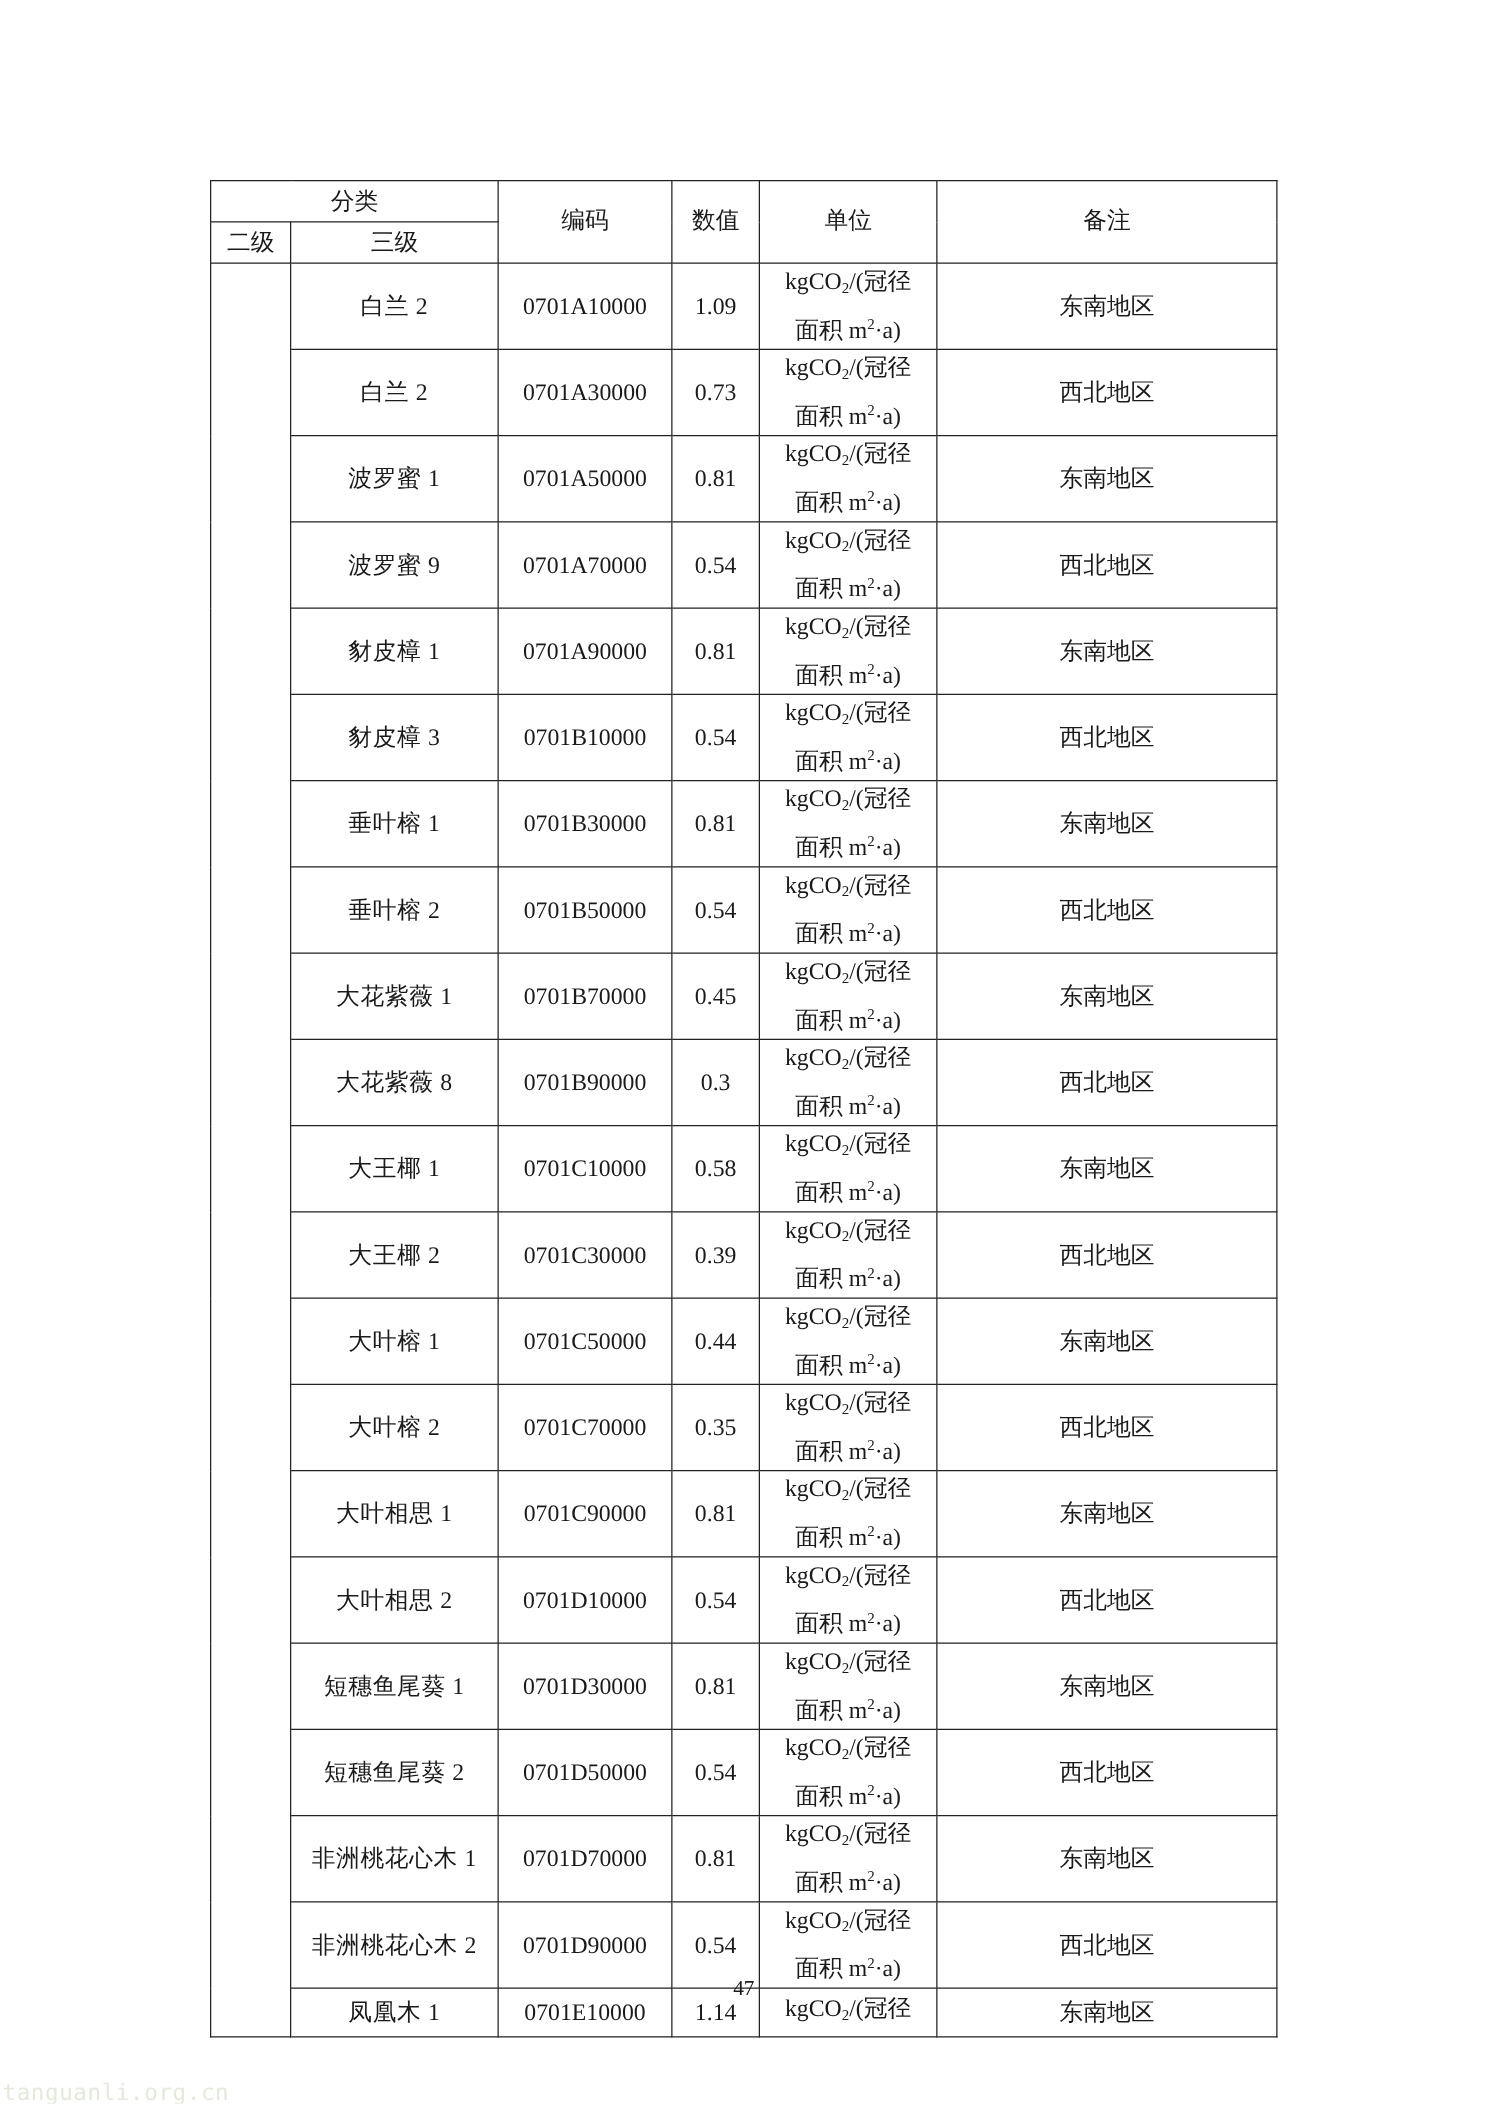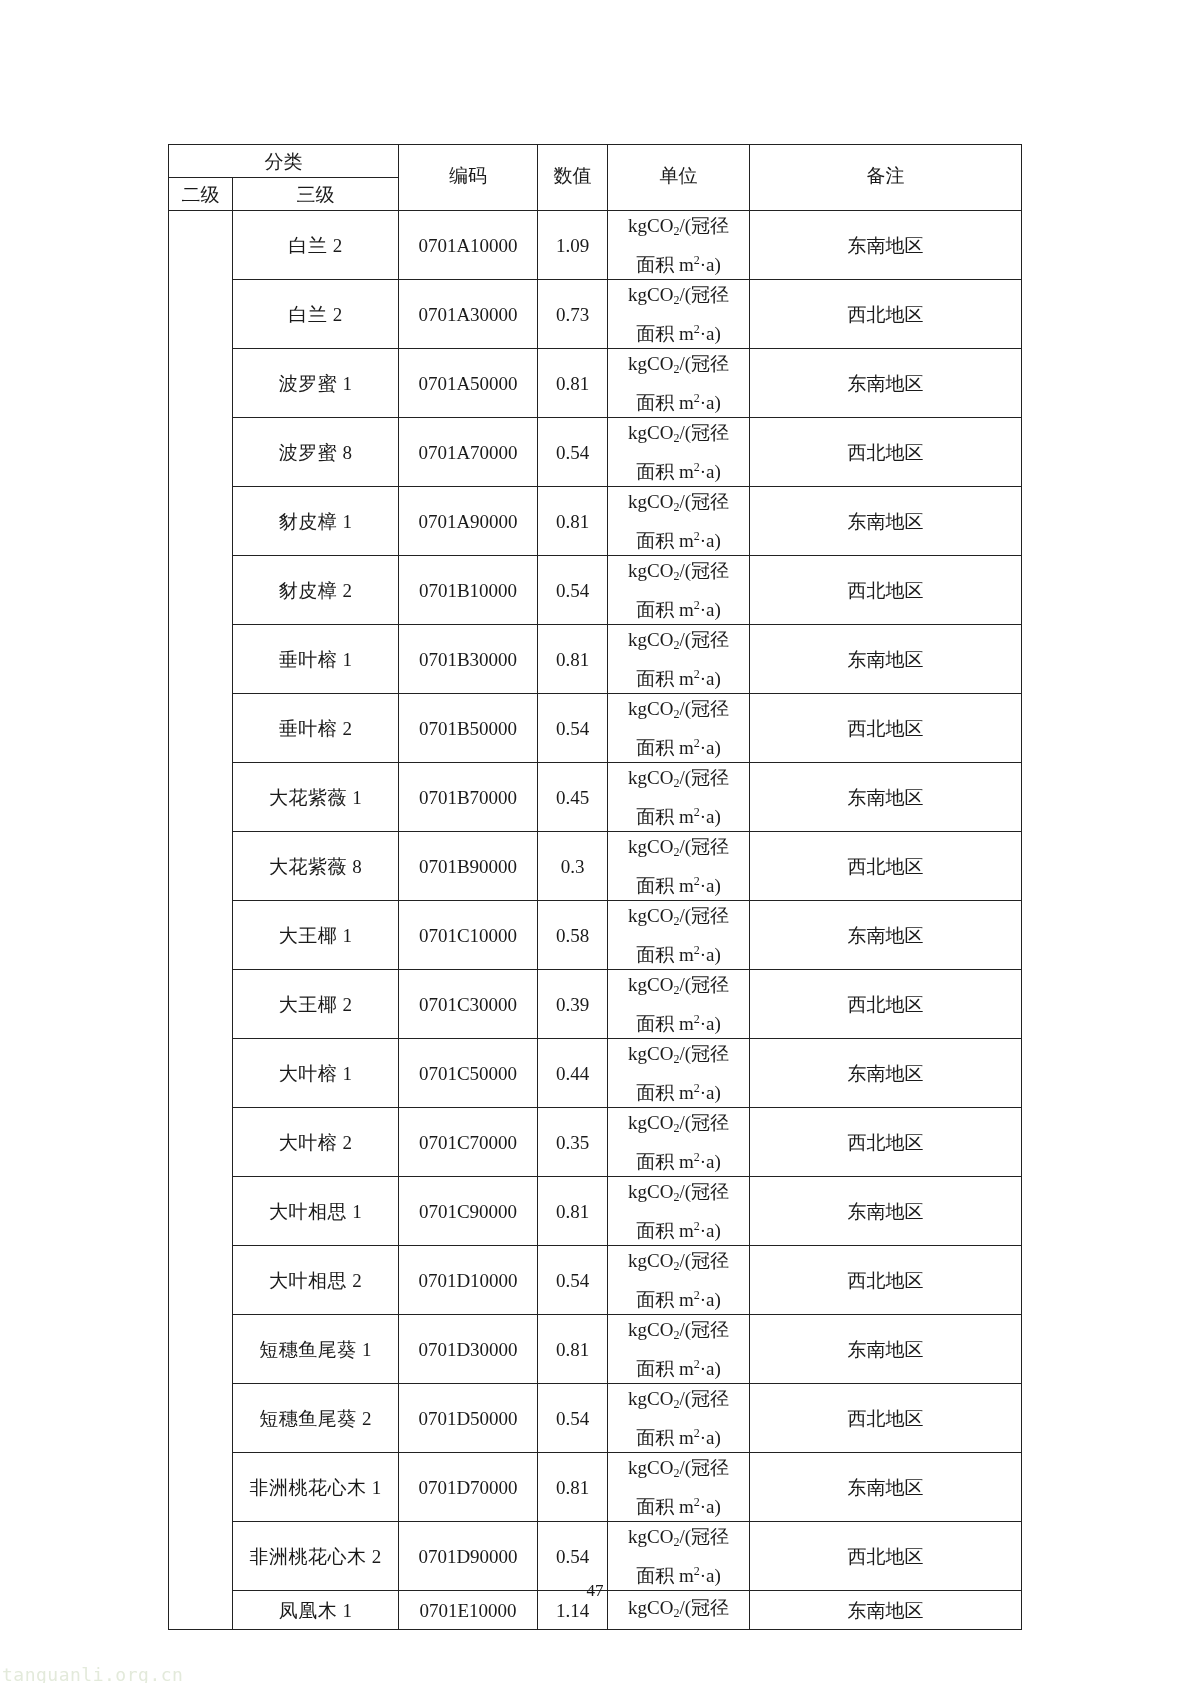--- a/index.html
+++ b/index.html
@@ -114,41 +114,41 @@
           <td class="cjk-name">波罗蜜 1</td>
           <td>0701A50000</td>
           <td>0.81</td>
           <td class="unit">
             <div><span>kgCO</span><span class="sub">2</span><span>/(冠径</span></div>
             <div><span>面积 m</span><span class="sup">2</span><span>·a)</span></div>
           </td>
           <td>东南地区</td>
         </tr>
         <tr class="row">
-          <td class="cjk-name">波罗蜜 8</td>
+          <td class="cjk-name">波罗蜜 9</td>
           <td>0701A70000</td>
           <td>0.54</td>
           <td class="unit">
             <div><span>kgCO</span><span class="sub">2</span><span>/(冠径</span></div>
             <div><span>面积 m</span><span class="sup">2</span><span>·a)</span></div>
           </td>
           <td>西北地区</td>
         </tr>
         <tr class="row">
           <td class="cjk-name">豺皮樟 1</td>
           <td>0701A90000</td>
           <td>0.81</td>
           <td class="unit">
             <div><span>kgCO</span><span class="sub">2</span><span>/(冠径</span></div>
             <div><span>面积 m</span><span class="sup">2</span><span>·a)</span></div>
           </td>
           <td>东南地区</td>
         </tr>
         <tr class="row">
-          <td class="cjk-name">豺皮樟 2</td>
+          <td class="cjk-name">豺皮樟 3</td>
           <td>0701B10000</td>
           <td>0.54</td>
           <td class="unit">
             <div><span>kgCO</span><span class="sub">2</span><span>/(冠径</span></div>
             <div><span>面积 m</span><span class="sup">2</span><span>·a)</span></div>
           </td>
           <td>西北地区</td>
         </tr>
         <tr class="row">
           <td class="cjk-name">垂叶榕 1</td>

